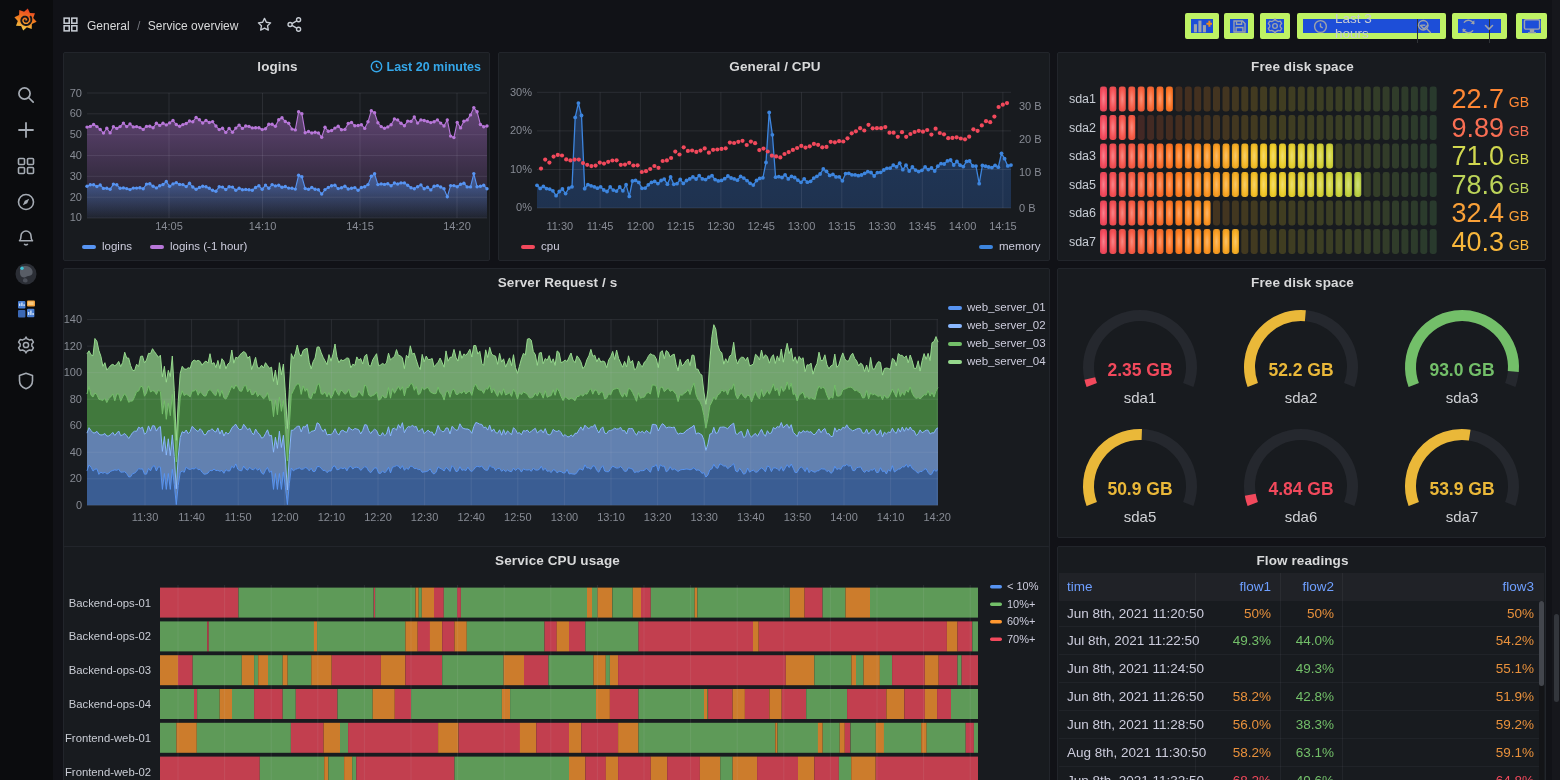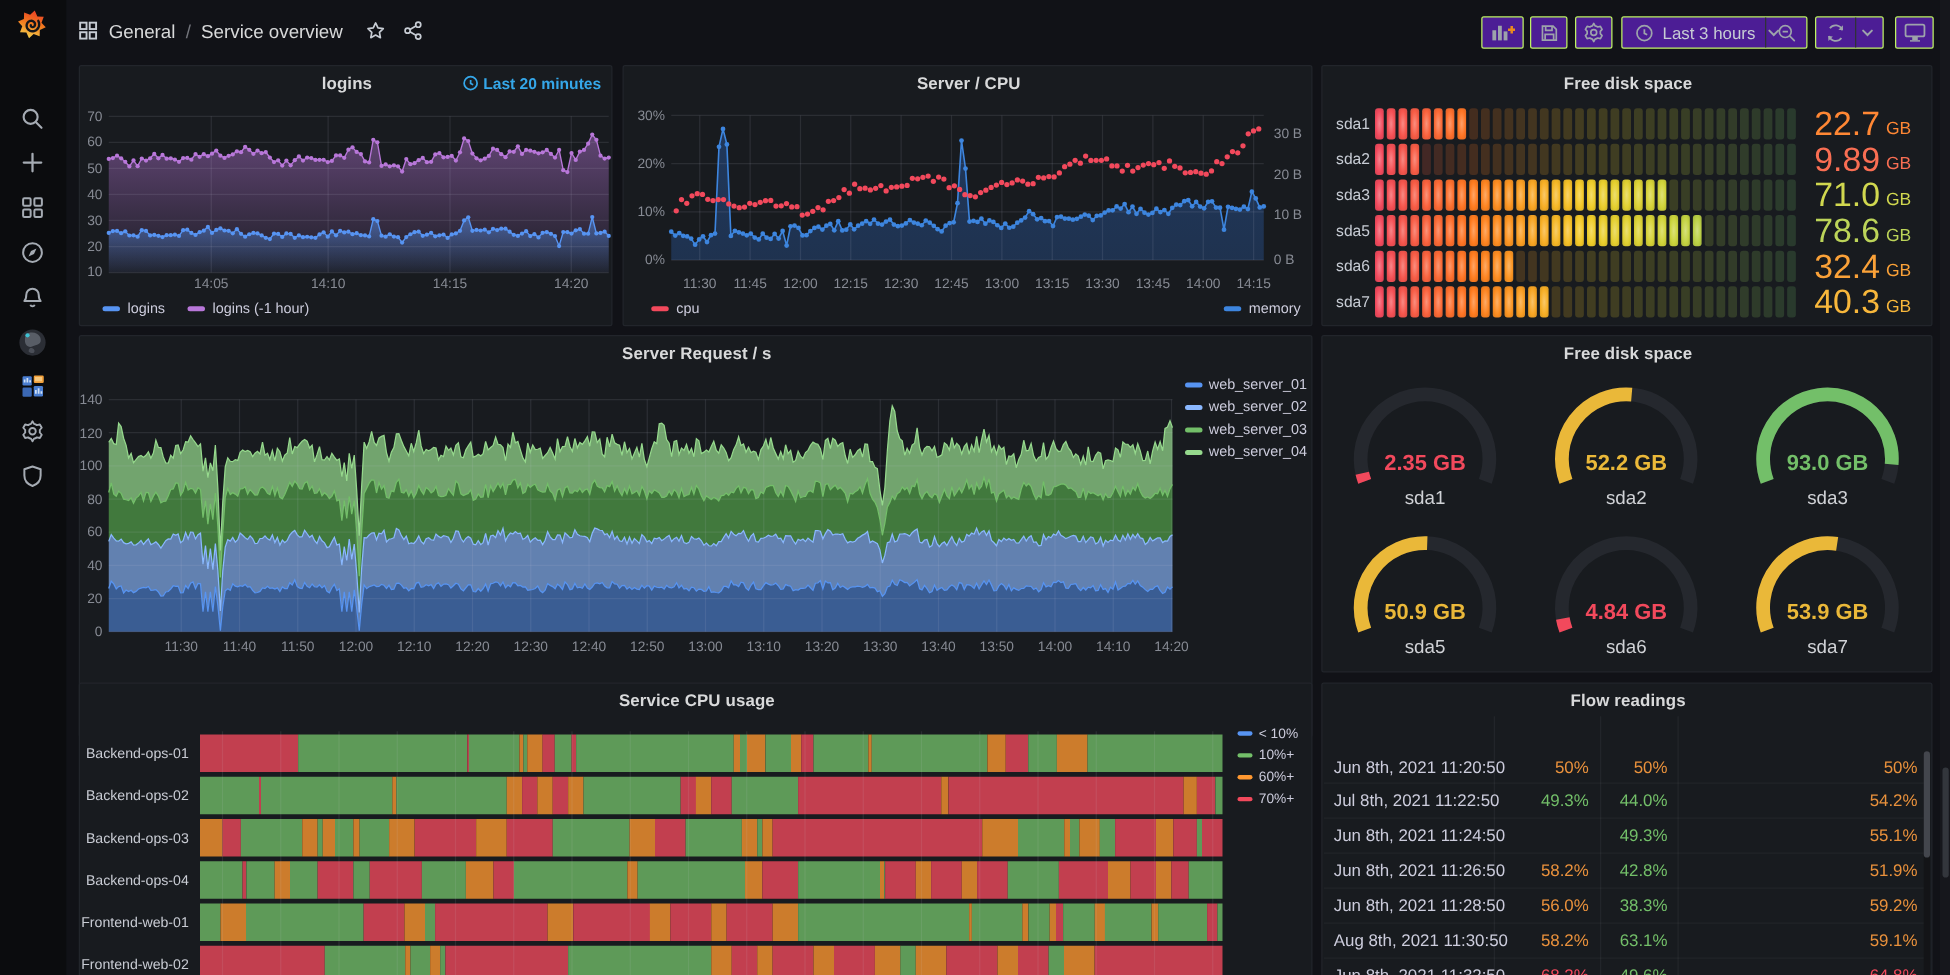--- a/index.html
+++ b/index.html
@@ -1,20 +1,20 @@
 <!DOCTYPE html>
 <html><head><meta charset="utf-8"><style>
 * { margin:0; padding:0; box-sizing:border-box; }
 body { width:1560px; height:780px; background:#111217; overflow:hidden;
   font-family:"Liberation Sans", sans-serif; position:relative; }
 .sidebar { position:absolute; left:0; top:0; width:53px; height:780px; background:#0b0c0e; }
 .sic { position:absolute; left:16px; width:20px; height:20px; }
-.crumb { position:absolute; left:62px; top:16px; font-size:15px; color:#d8d9da; font-weight:400; }
+.crumb { position:absolute; left:62px; top:16px; font-size:12px; color:#d8d9da; font-weight:400; }
 .csep { color:#73757c; padding:0 4px; }
-.tbtn { position:absolute; top:13px; height:26px; background:#4c1d95; border:1px solid #bef264;
+.tbtn { position:absolute; top:13px; height:26px; background:#1d4ed8; border:6px solid #bef264;
   border-radius:2px; display:flex; align-items:center; justify-content:center; }
 .ttxt { color:#c7ccd4; font-size:13.5px; }
 .vdiv { position:absolute; top:0; width:1px; height:24px; background:#2f3237; }
 .panel { position:absolute; background:#181b1f; border:1px solid #22252b; border-radius:2px; }
 .ptitle { position:absolute; top:6px; left:0; text-align:center; font-size:13.5px; font-weight:bold;
   color:#d8d9da; letter-spacing:0.1px; }
 .tinfo { position:absolute; top:7px; right:8px; color:#35a7e9; font-size:12.5px; font-weight:bold; }
 .panel > svg { position:absolute; left:0; top:0; display:block; }
 .gl { stroke:rgba(204,204,220,0.11); stroke-width:1; }
 .ax { font-size:11px; fill:#878b94; font-family:"Liberation Sans", sans-serif; }
@@ -462,21 +462,21 @@
       <text x="393" y="177" class="ax" text-anchor="middle">14:20</text>
 <g transform="translate(18,192)">
 <rect x="0" y="0" width="14" height="4" rx="2" fill="#5794f2"></rect>
 <text x="20" y="5" class="leg">logins</text>
 <rect x="68" y="0" width="14" height="4" rx="2" fill="#b877d9"></rect>
 <text x="88" y="5" class="leg">logins (-1 hour)</text>
 </g>
 </svg>
   </div>
 <div class="panel" style="left:498px;top:52px;width:552px;height:209px">
-<div class="ptitle" style="width:552px">Server / CPU</div>
+<div class="ptitle" style="width:552px">General / CPU</div>
 <svg width="552" height="209">
 <defs>
         <linearGradient id="mg" x1="0" y1="0" x2="0" y2="1">
 <stop offset="0" stop-color="rgba(50,116,217,0.33)"></stop>
           <stop offset="1" stop-color="rgba(50,116,217,0.26)"></stop>
         </linearGradient>
       </defs>
 <path d="M38.0 132.3L41.2 135.4L44.4 133.4L47.5 135.6L50.7 136.1L53.9 137.8L57.1 142.7L60.3 138.5L63.4 136.0L66.6 140.6L69.8 135.1L73.0 133.8L76.2 64.4L79.4 50.1L82.5 62.5L85.7 135.7L88.9 131.6L92.1 132.8L95.3 133.8L98.4 135.2L101.6 133.8L104.8 137.0L108.0 138.5L111.2 133.9L114.3 137.1L117.5 138.1L120.7 134.0L123.9 137.8L127.1 131.7L130.3 143.4L133.4 128.0L136.6 127.4L139.8 129.4L143.0 135.3L146.2 135.1L149.3 131.8L152.5 129.3L155.7 128.4L158.9 130.6L162.1 127.5L165.2 126.1L168.4 131.2L171.6 123.9L174.8 131.3L178.0 130.7L181.2 126.5L184.3 130.4L187.5 127.5L190.7 125.9L193.9 123.9L197.1 126.0L200.2 122.6L203.4 125.9L206.6 126.6L209.8 124.2L213.0 122.7L216.1 126.6L219.3 127.9L222.5 127.4L225.7 125.7L228.9 123.0L232.1 125.0L235.2 125.9L238.4 127.2L241.6 123.4L244.8 125.1L248.0 127.6L251.1 130.3L254.3 132.1L257.5 127.5L260.7 125.4L263.9 124.8L267.0 109.5L270.2 59.4L273.4 81.8L276.6 124.2L279.8 123.6L283.0 124.5L286.1 121.8L289.3 125.9L292.5 123.3L295.7 124.5L298.9 127.2L302.0 129.3L305.2 125.8L308.4 129.2L311.6 128.3L314.8 125.1L317.9 123.3L321.1 121.0L324.3 115.9L327.5 118.3L330.7 122.4L333.9 121.4L337.0 123.9L340.2 123.8L343.4 127.8L346.6 120.6L349.8 120.3L352.9 121.8L356.1 121.9L359.3 122.7L362.5 122.0L365.7 120.3L368.8 118.6L372.0 119.5L375.2 123.0L378.4 119.6L381.6 119.3L384.8 117.0L387.9 115.3L391.1 115.2L394.3 112.1L397.5 113.8L400.7 110.2L403.8 116.7L407.0 112.2L410.2 118.0L413.4 114.0L416.6 117.1L419.7 118.6L422.9 117.3L426.1 113.9L429.3 116.6L432.5 115.0L435.7 118.0L438.8 113.2L442.0 110.6L445.2 111.0L448.4 107.9L451.6 107.0L454.7 112.0L457.9 108.5L461.1 112.2L464.3 113.6L467.5 108.4L470.6 108.0L473.8 113.0L477.0 113.1L480.2 130.7L483.4 112.4L486.6 113.2L489.7 114.0L492.9 114.6L496.1 112.3L499.3 114.2L502.5 100.3L505.6 105.7L508.8 112.9L512.0 112.1L512 155.0L38 155.0Z" fill="url(#mg)"></path>
 <line x1="38" y1="155.0" x2="512" y2="155.0" class="gl"></line>
       <line x1="38" y1="116.5" x2="512" y2="116.5" class="gl"></line>
@@ -1790,20 +1790,26 @@
         <text x="943" y="60.5" class="leg2">10%+</text>
 <rect x="926" y="73" width="12" height="3.5" rx="1.7" fill="#ff9830"></rect>
         <text x="943" y="78" class="leg2">60%+</text>
 <rect x="926" y="90.5" width="12" height="3.5" rx="1.7" fill="#f2495c"></rect>
         <text x="943" y="95.5" class="leg2">70%+</text>
 </g>
     </svg>
   </div>
 <div class="panel" style="left:1057px;top:546px;width:489px;height:270px">
 <div class="ptitle" style="width:489px">Flow readings</div>
+<div class="thead">
+      <span class="tc t0">time</span>
+      <span class="tc v1">flow1</span>
+      <span class="tc v2">flow2</span>
+      <span class="tc v3">flow3</span>
+    </div>
 <div class="trow" style="top:52.5px">
 <span class="tc t0">Jun 8th, 2021 11:20:50</span>
 <span class="tc v1" style="color:#e9913c">50%</span>
 <span class="tc v2" style="color:#e9913c">50%</span>
 <span class="tc v3" style="color:#e9913c">50%</span>
     </div>
     <div class="trow" style="top:80.4px">
 <span class="tc t0">Jul 8th, 2021 11:22:50</span>
 <span class="tc v1" style="color:#73bf69">49.3%</span>
 <span class="tc v2" style="color:#73bf69">44.0%</span>

